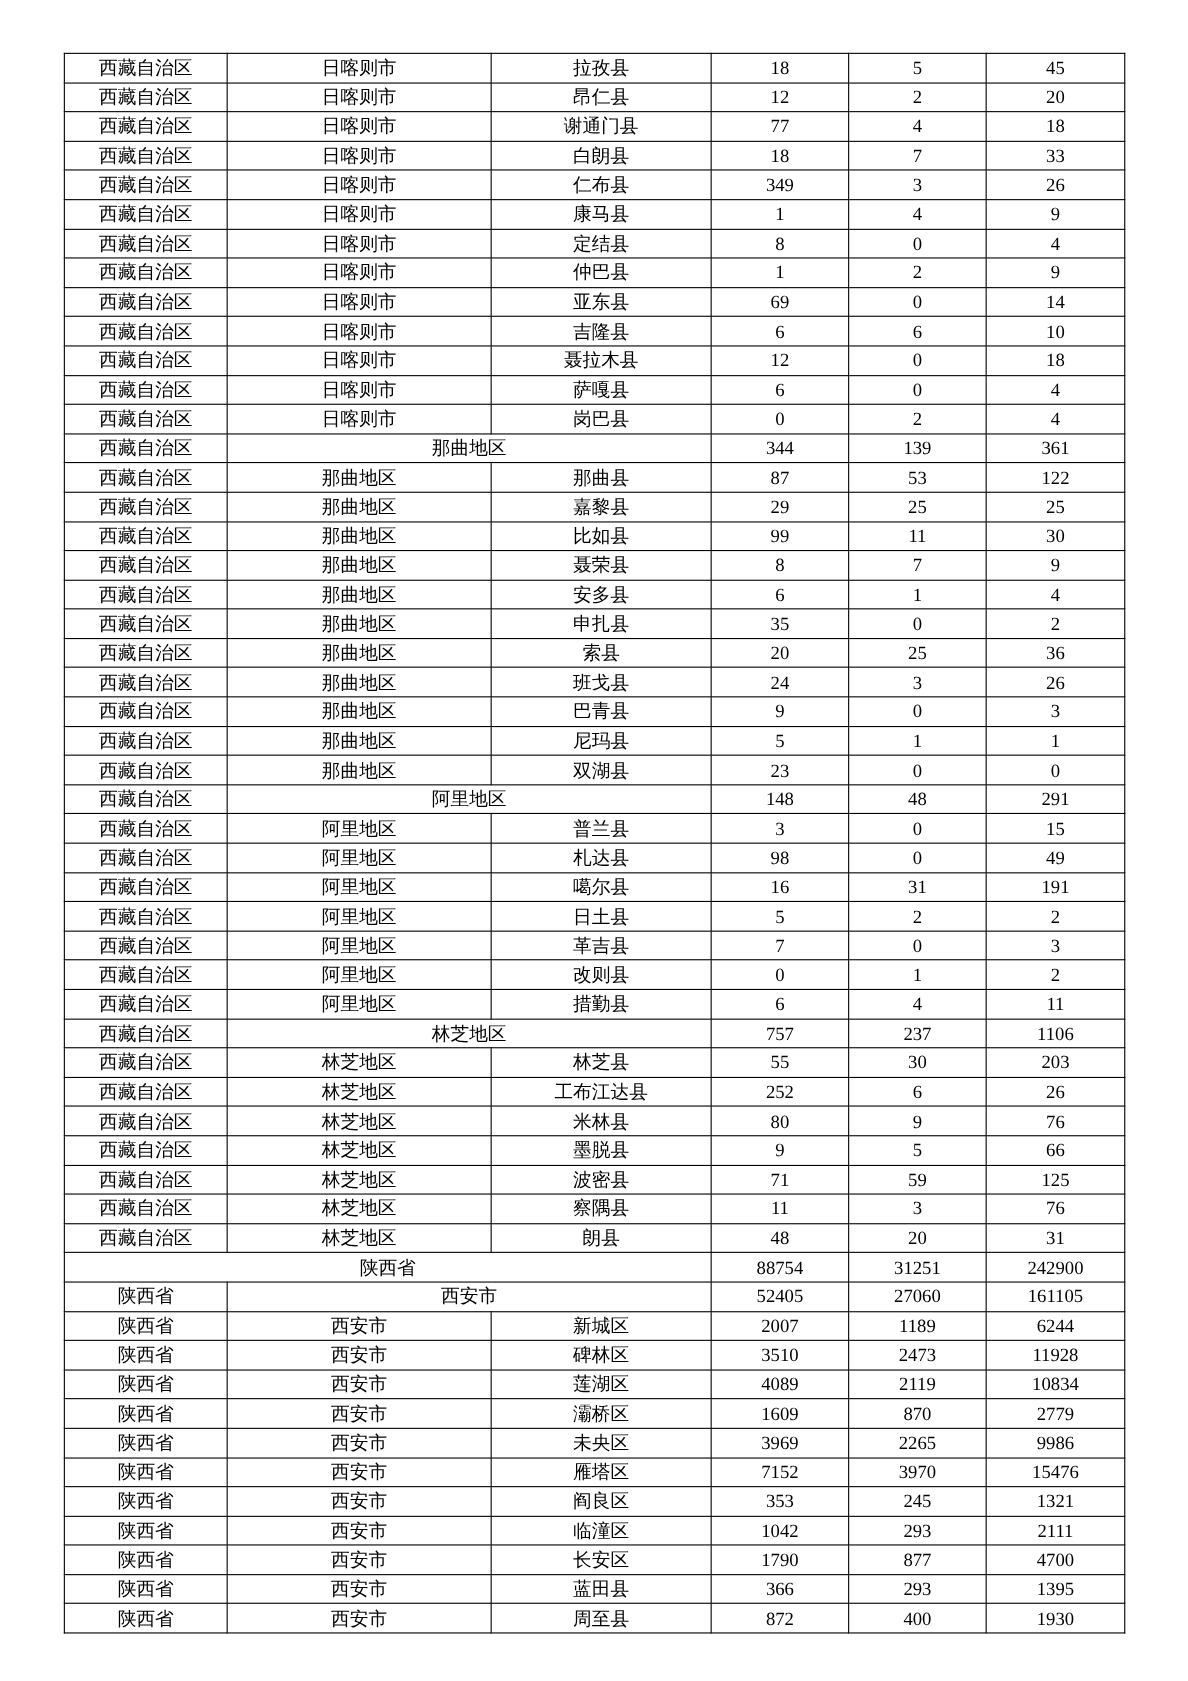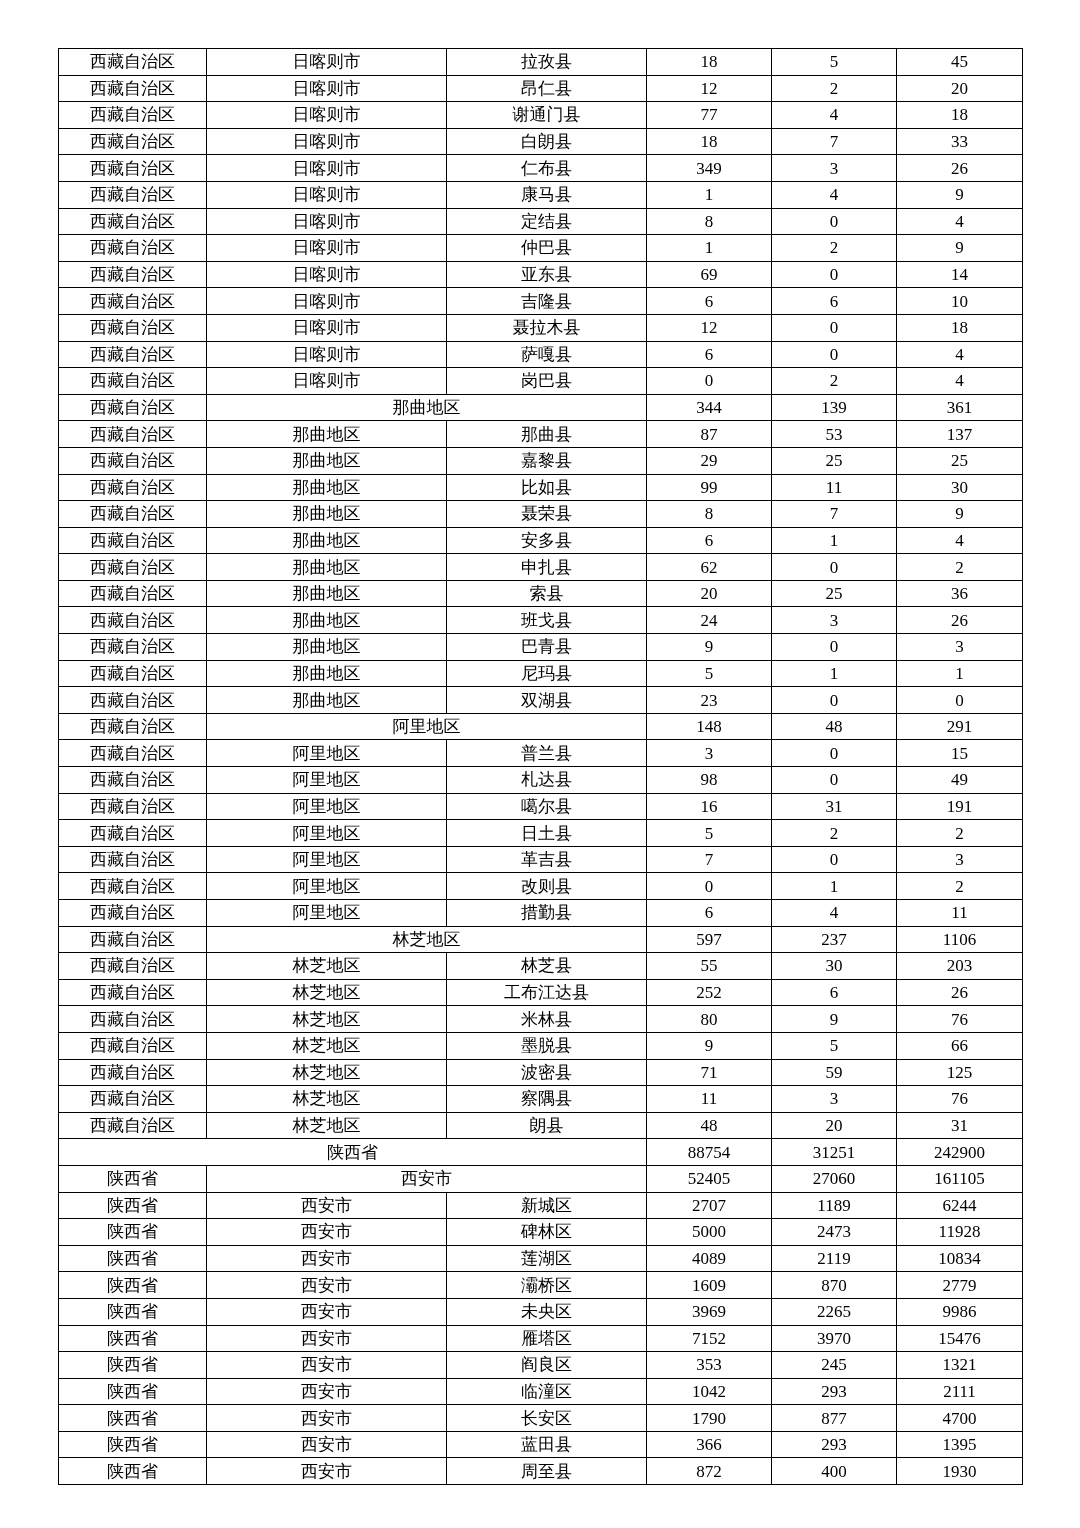--- a/index.html
+++ b/index.html
@@ -168,21 +168,21 @@
           <td class="num">344</td>
           <td class="num">139</td>
           <td class="num">361</td>
         </tr>
         <tr>
           <td>西藏自治区</td>
           <td>那曲地区</td>
           <td>那曲县</td>
           <td class="num">87</td>
           <td class="num">53</td>
-          <td class="num">137</td>
+          <td class="num">122</td>
         </tr>
         <tr>
           <td>西藏自治区</td>
           <td>那曲地区</td>
           <td>嘉黎县</td>
           <td class="num">29</td>
           <td class="num">25</td>
           <td class="num">25</td>
         </tr>
         <tr>
@@ -206,21 +206,21 @@
           <td>那曲地区</td>
           <td>安多县</td>
           <td class="num">6</td>
           <td class="num">1</td>
           <td class="num">4</td>
         </tr>
         <tr>
           <td>西藏自治区</td>
           <td>那曲地区</td>
           <td>申扎县</td>
-          <td class="num">62</td>
+          <td class="num">35</td>
           <td class="num">0</td>
           <td class="num">2</td>
         </tr>
         <tr>
           <td>西藏自治区</td>
           <td>那曲地区</td>
           <td>索县</td>
           <td class="num">20</td>
           <td class="num">25</td>
           <td class="num">36</td>
@@ -316,21 +316,21 @@
           <td>西藏自治区</td>
           <td>阿里地区</td>
           <td>措勤县</td>
           <td class="num">6</td>
           <td class="num">4</td>
           <td class="num">11</td>
         </tr>
         <tr>
           <td>西藏自治区</td>
           <td colspan="2">林芝地区</td>
-          <td class="num">597</td>
+          <td class="num">757</td>
           <td class="num">237</td>
           <td class="num">1106</td>
         </tr>
         <tr>
           <td>西藏自治区</td>
           <td>林芝地区</td>
           <td>林芝县</td>
           <td class="num">55</td>
           <td class="num">30</td>
           <td class="num">203</td>
@@ -393,29 +393,29 @@
           <td>陕西省</td>
           <td colspan="2">西安市</td>
           <td class="num">52405</td>
           <td class="num">27060</td>
           <td class="num">161105</td>
         </tr>
         <tr>
           <td>陕西省</td>
           <td>西安市</td>
           <td>新城区</td>
-          <td class="num">2707</td>
+          <td class="num">2007</td>
           <td class="num">1189</td>
           <td class="num">6244</td>
         </tr>
         <tr>
           <td>陕西省</td>
           <td>西安市</td>
           <td>碑林区</td>
-          <td class="num">5000</td>
+          <td class="num">3510</td>
           <td class="num">2473</td>
           <td class="num">11928</td>
         </tr>
         <tr>
           <td>陕西省</td>
           <td>西安市</td>
           <td>莲湖区</td>
           <td class="num">4089</td>
           <td class="num">2119</td>
           <td class="num">10834</td>

